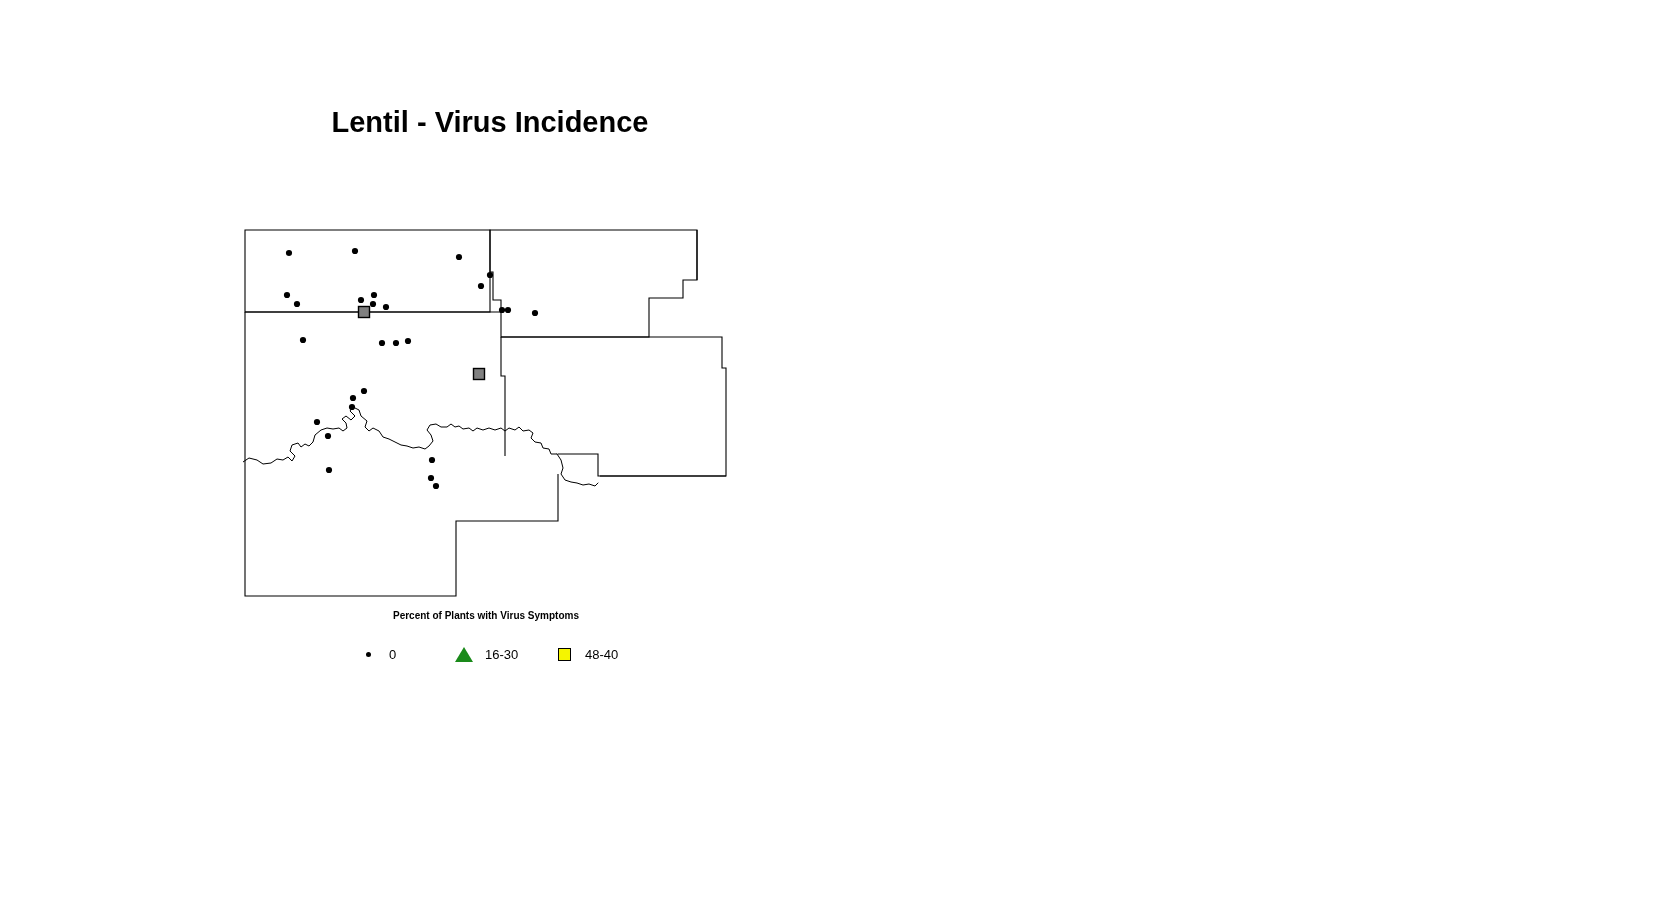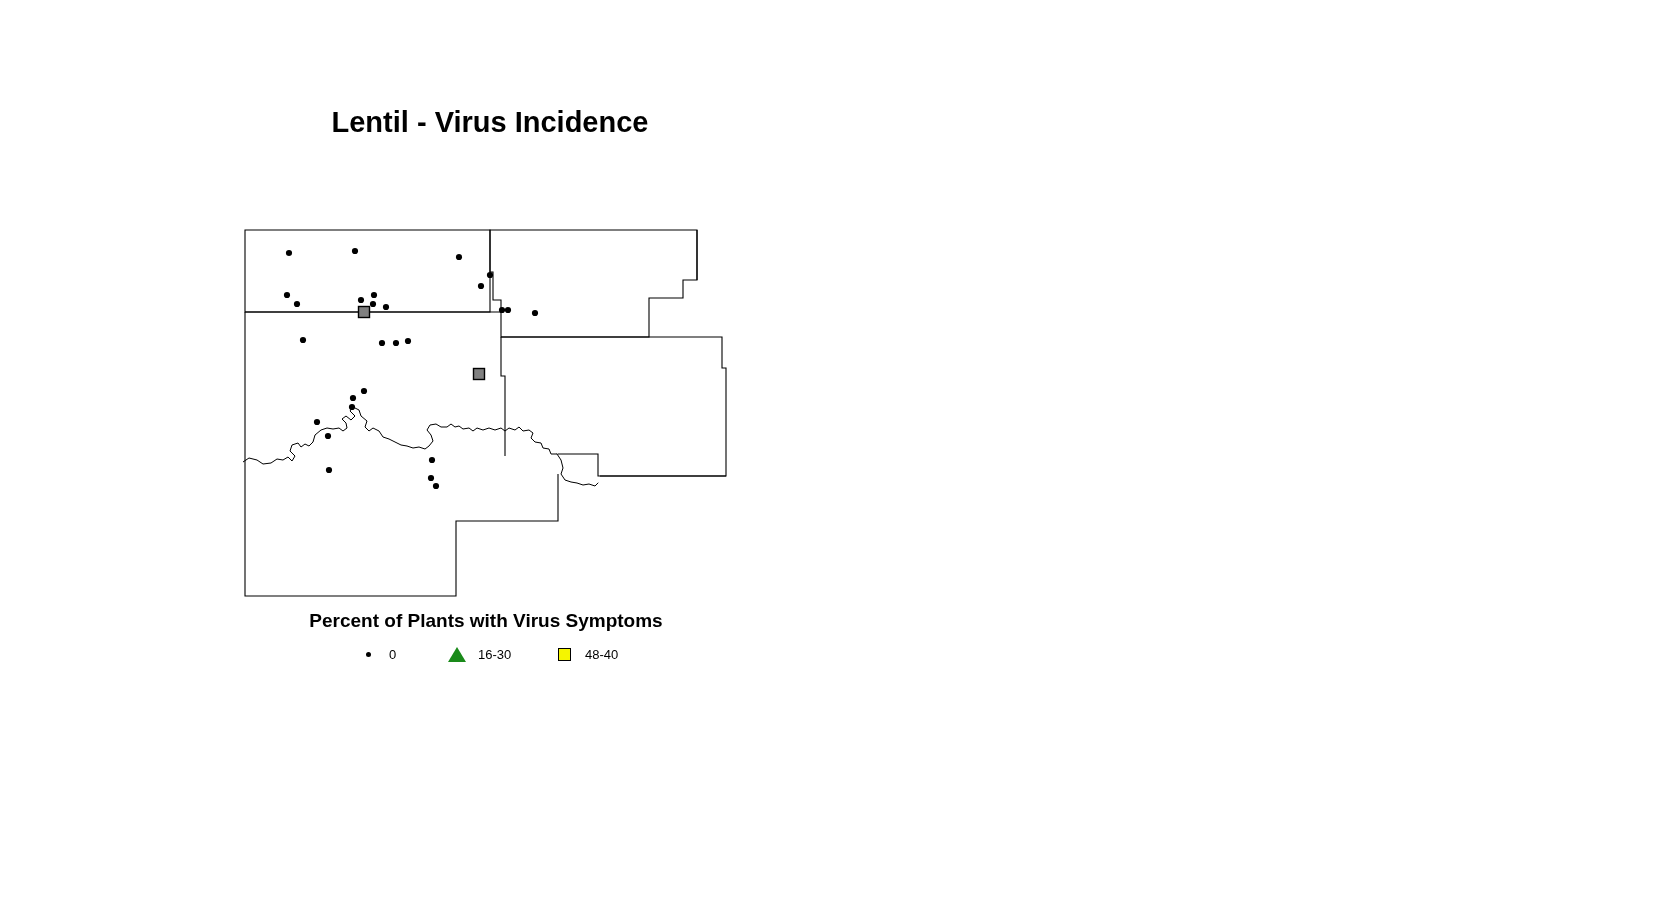--- a/index.html
+++ b/index.html
@@ -45,21 +45,21 @@
   
   #legend{
     position:absolute;
     left:243px;top:590px;
     width:486px;height:90px;
   }
   .legend-title{
     position:absolute;
     left:0;top:0;width:486px;
     text-align:center;
-    font-size:19px;
+    font-size:10px;
     font-weight:bold;
     white-space:nowrap;
   }
   .legend-grid{
     position:absolute;
     left:112px;top:28px;
     width:390px;
   }
   .legend-row{
     position:relative;
@@ -67,21 +67,21 @@
   }
   .legend-item{
     position:absolute;
     top:0;
     height:33px;
     display:flex;
     align-items:center;
     white-space:nowrap;
   }
   .legend-item.col0{left:0px;}
-  .legend-item.col1{left:89px;}
+  .legend-item.col1{left:96px;}
   .legend-item.col2{left:196px;}
   .sym-box{
     width:26px;
     display:flex;
     align-items:center;
     justify-content:center;
   }
   .legend-label{
     font-size:13px;
     margin-left:8px;

